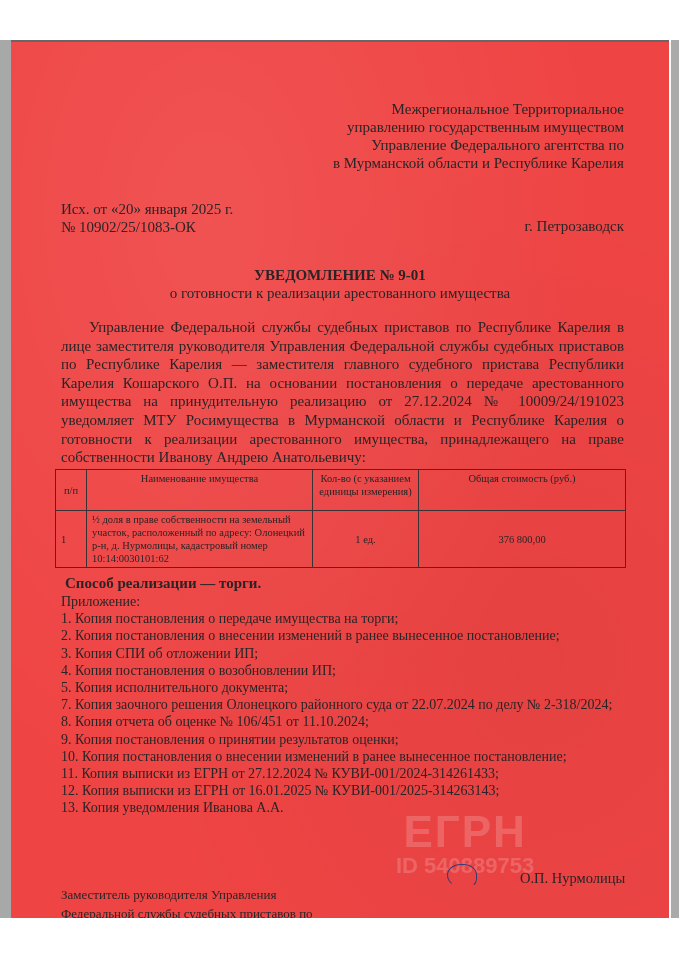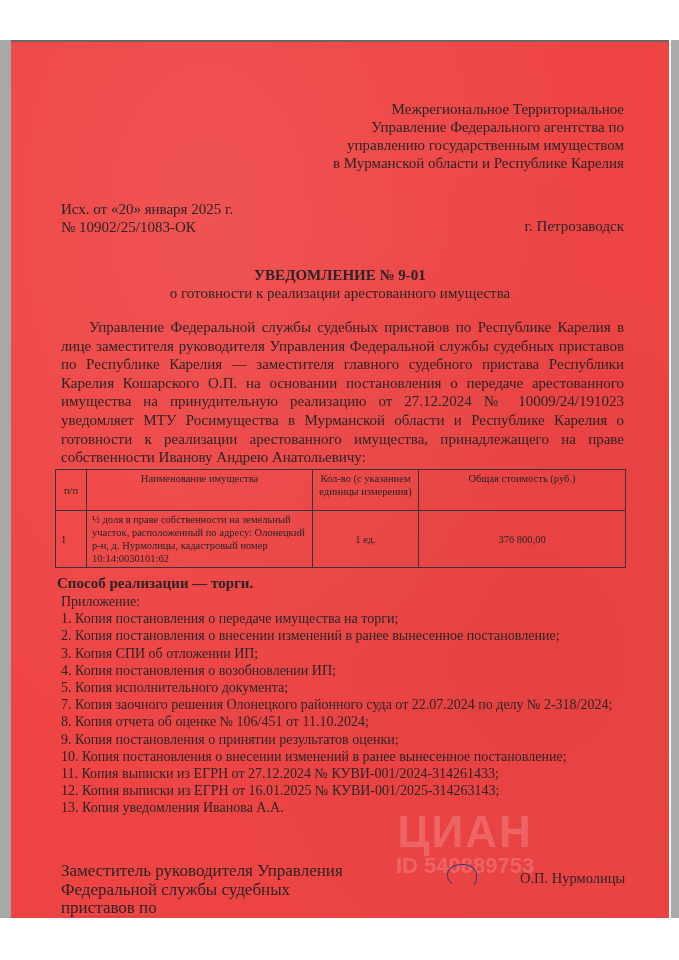--- a/index.html
+++ b/index.html
@@ -42,49 +42,49 @@
     table.property td, table.property th {
       border: 1.5px solid #3a3234; font-weight: normal; vertical-align: middle; padding: 2px 5px;
     }
     table.property th { height: 36px; vertical-align: top; text-align: center; }
     table.property th.num { vertical-align: middle; width: 20px; }
     table.property td { height: 50px; }
     .c-num { text-align: left; }
     .c-name { width: 215px; text-align: left; }
     .c-qty { width: 95px; text-align: center; margin-top: 40px; }
     .c-cost { text-align: center; }
-    .method { position: absolute; left: 46px; top: 533px; font-weight: bold; font-size: 15px; }
+    .method { position: absolute; left: 54px; top: 533px; font-weight: bold; font-size: 15px; }
     .attachments { position: absolute; left: 50px; top: 551px; font-size: 14px; line-height: 17.2px; }
     .attachments ol { list-style: none; margin: 0; padding: 0; }
     .watermark {
       position: absolute; left: 385px; top: 768px; color: rgba(255,255,255,0.18);
       font-family: "Liberation Sans", sans-serif; text-align: center;
     }
     .watermark .wm-brand { font-size: 44px; font-weight: bold; line-height: 44px; letter-spacing: 2px; }
     .watermark .wm-id { font-size: 22px; font-weight: bold; line-height: 24px; }
-    .signature-block { position: absolute; left: 50px; top: 820px; font-size: 17px; line-height: 18.5px; width: 300px; }
+    .signature-block { position: absolute; left: 50px; top: 844px; font-size: 13px; line-height: 18.5px; width: 300px; }
     .signature-mark {
       position: absolute; left: 447px; top: 864px; width: 28px; height: 22px;
       border: 1.5px solid #3e3a72; border-radius: 50% 50% 40% 60%; border-bottom-color: transparent;
     }
     .signer-name { position: absolute; left: 520px; top: 870px; font-size: 14.5px; }
     .bottom-cut { position: absolute; left: 0; top: 918px; width: 679px; height: 42px; background: #ffffff; }
   </style>
 </head>
 <body>
 
 <div class="scan-edge-left"></div>
 <div class="scan-edge-right"></div>
 
 <div class="page">
 
   <div class="addressee">
     <div>Межрегиональное Территориальное</div>
+    <div>управлению государственным имуществом</div>
     <div>Управление Федерального агентства по</div>
-    <div>управлению государственным имуществом</div>
     <div>в Мурманской области и Республике Карелия</div>
   </div>
 
   <div class="outgoing">
     <div>Исх. от «20» января 2025 г.</div>
     <div>№ 10902/25/1083-ОК</div>
   </div>
   <div class="city">г. Петрозаводск</div>
 
   <div class="title-block">
@@ -125,21 +125,21 @@
       <li>8. Копия отчета об оценке № 106/451 от 11.10.2024;</li>
       <li>9. Копия постановления о принятии результатов оценки;</li>
       <li>10. Копия постановления о внесении изменений в ранее вынесенное постановление;</li>
       <li>11. Копия выписки из ЕГРН от 27.12.2024 № КУВИ-001/2024-314261433;</li>
       <li>12. Копия выписки из ЕГРН от 16.01.2025 № КУВИ-001/2025-314263143;</li>
       <li>13. Копия уведомления Иванова А.А.</li>
     </ol>
   </div>
 
   <div class="watermark">
-    <div class="wm-brand">ЦИАН</div>
+    <div class="wm-brand">ЕГРН</div>
     <div class="wm-id">ID 540889753</div>
   </div>
 
   <div class="signature-block">
     <div>Заместитель руководителя Управления</div>
     <div>Федеральной службы судебных приставов по</div>
     <div>Республике Карелия — заместителя главного</div>
   </div>
 </div>
 

